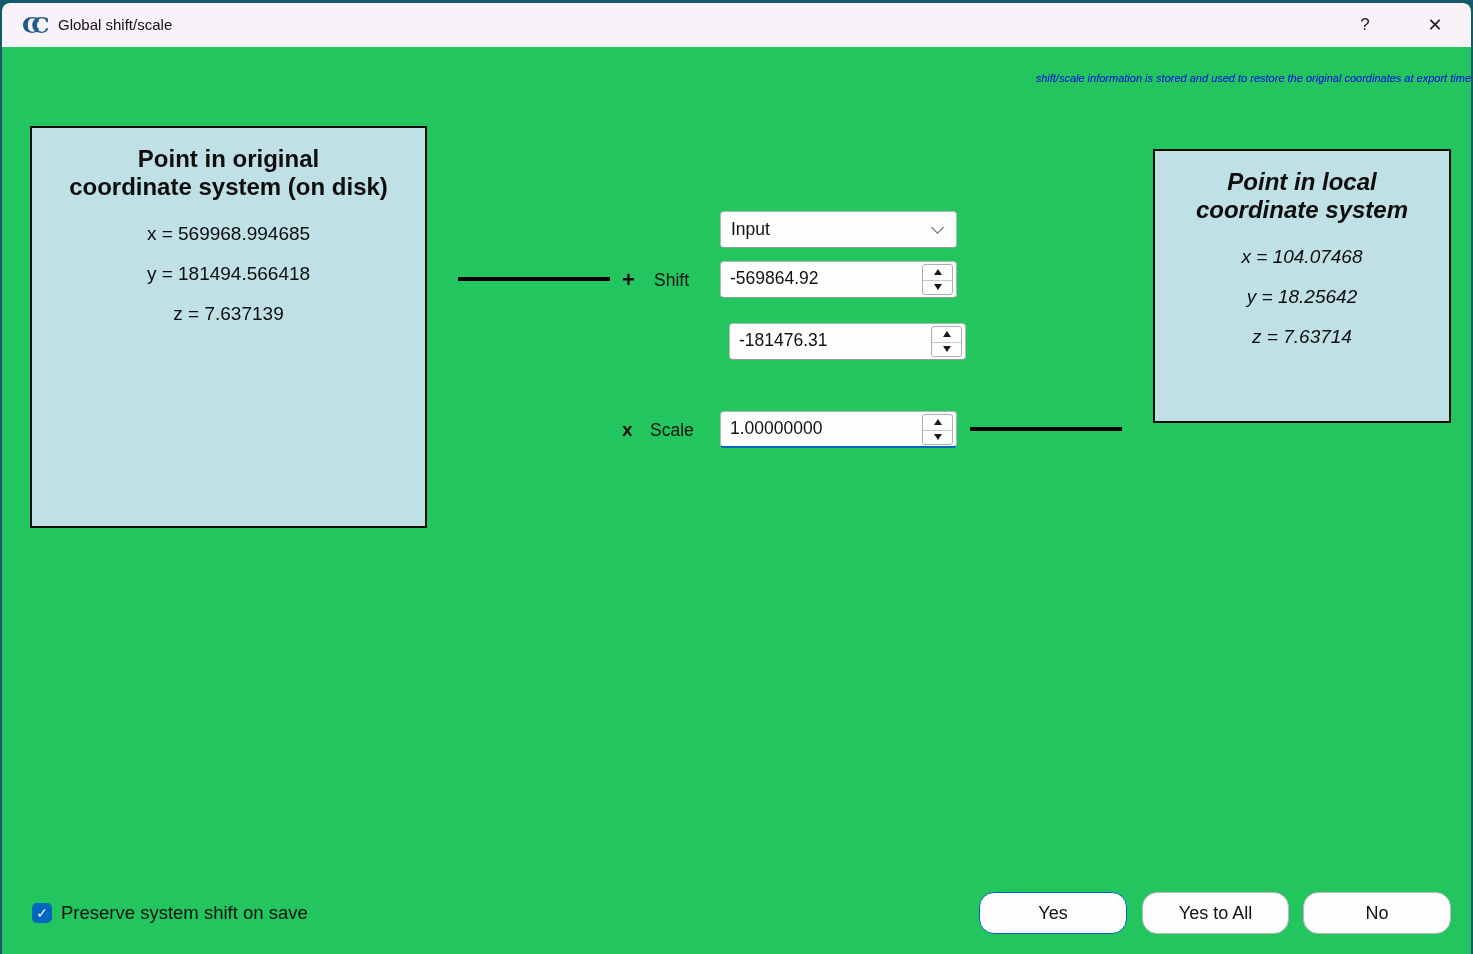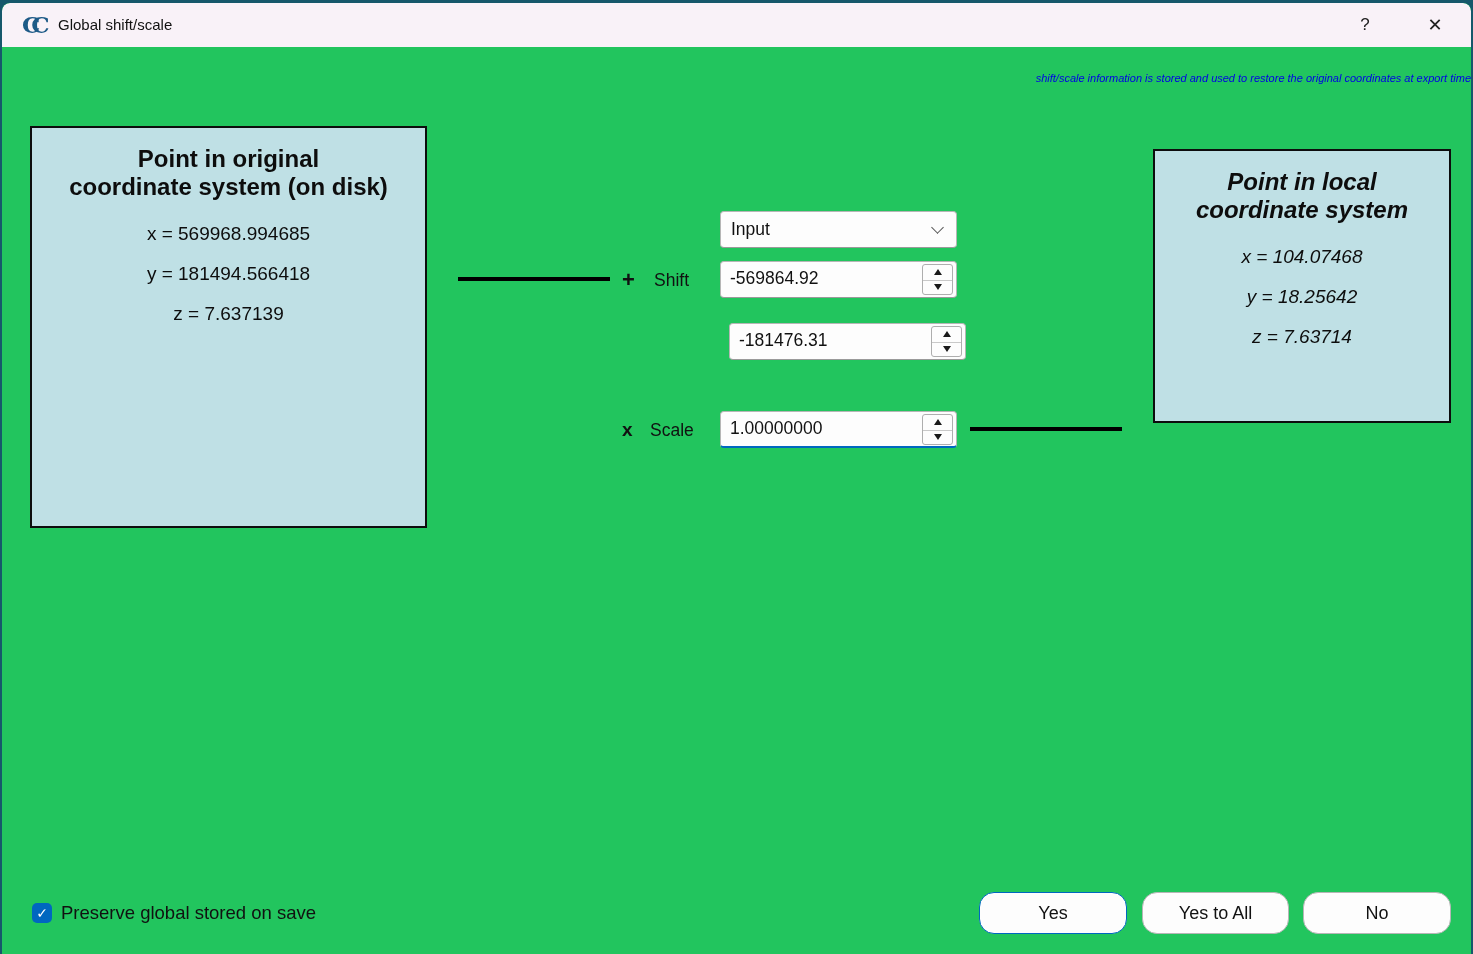--- a/index.html
+++ b/index.html
@@ -203,20 +203,20 @@
           </div>
         <div class="spin-half">
             <div class="tri-down"></div>
           </div>
       </div>
     </div>
 
     <div class="checkbox">
       <span>✓</span>
     </div>
-    <div class="checkbox-label">Preserve global stored on save</div>
+    <div class="checkbox-label">Preserve system shift on save</div>
 
     <div class="btn btn-yes">Yes</div>
     <div class="btn btn-yesall">Yes to All</div>
     <div class="btn btn-no">No</div>
 
   </div>
 </div>
 
 </body></html>

